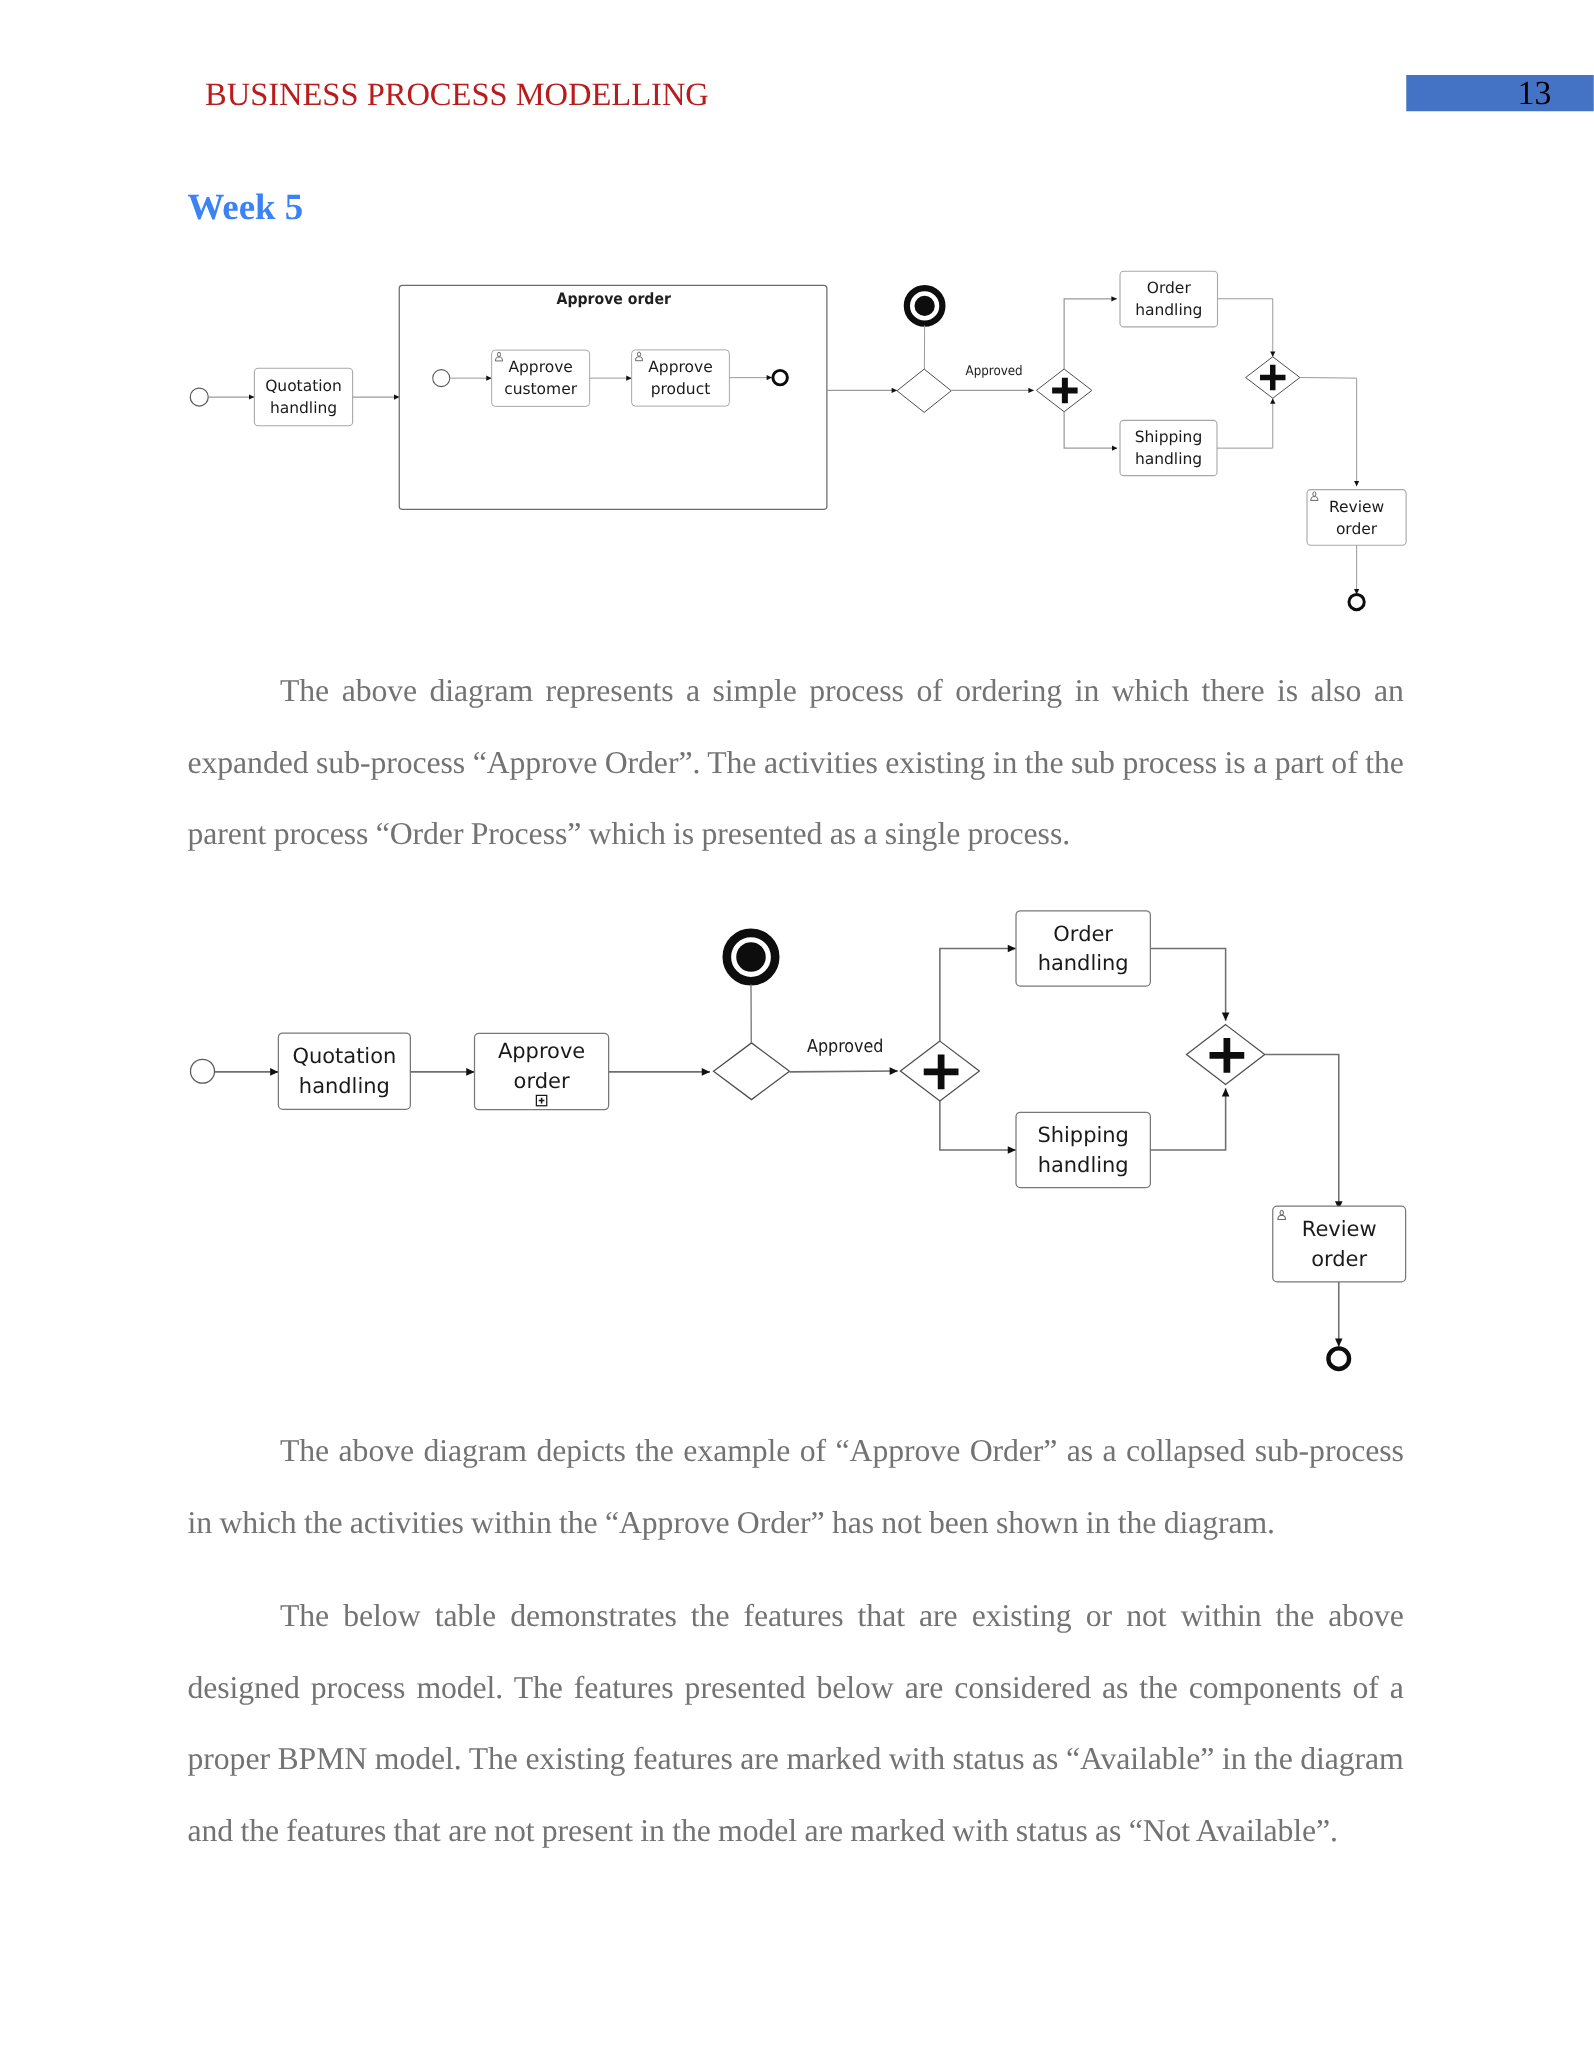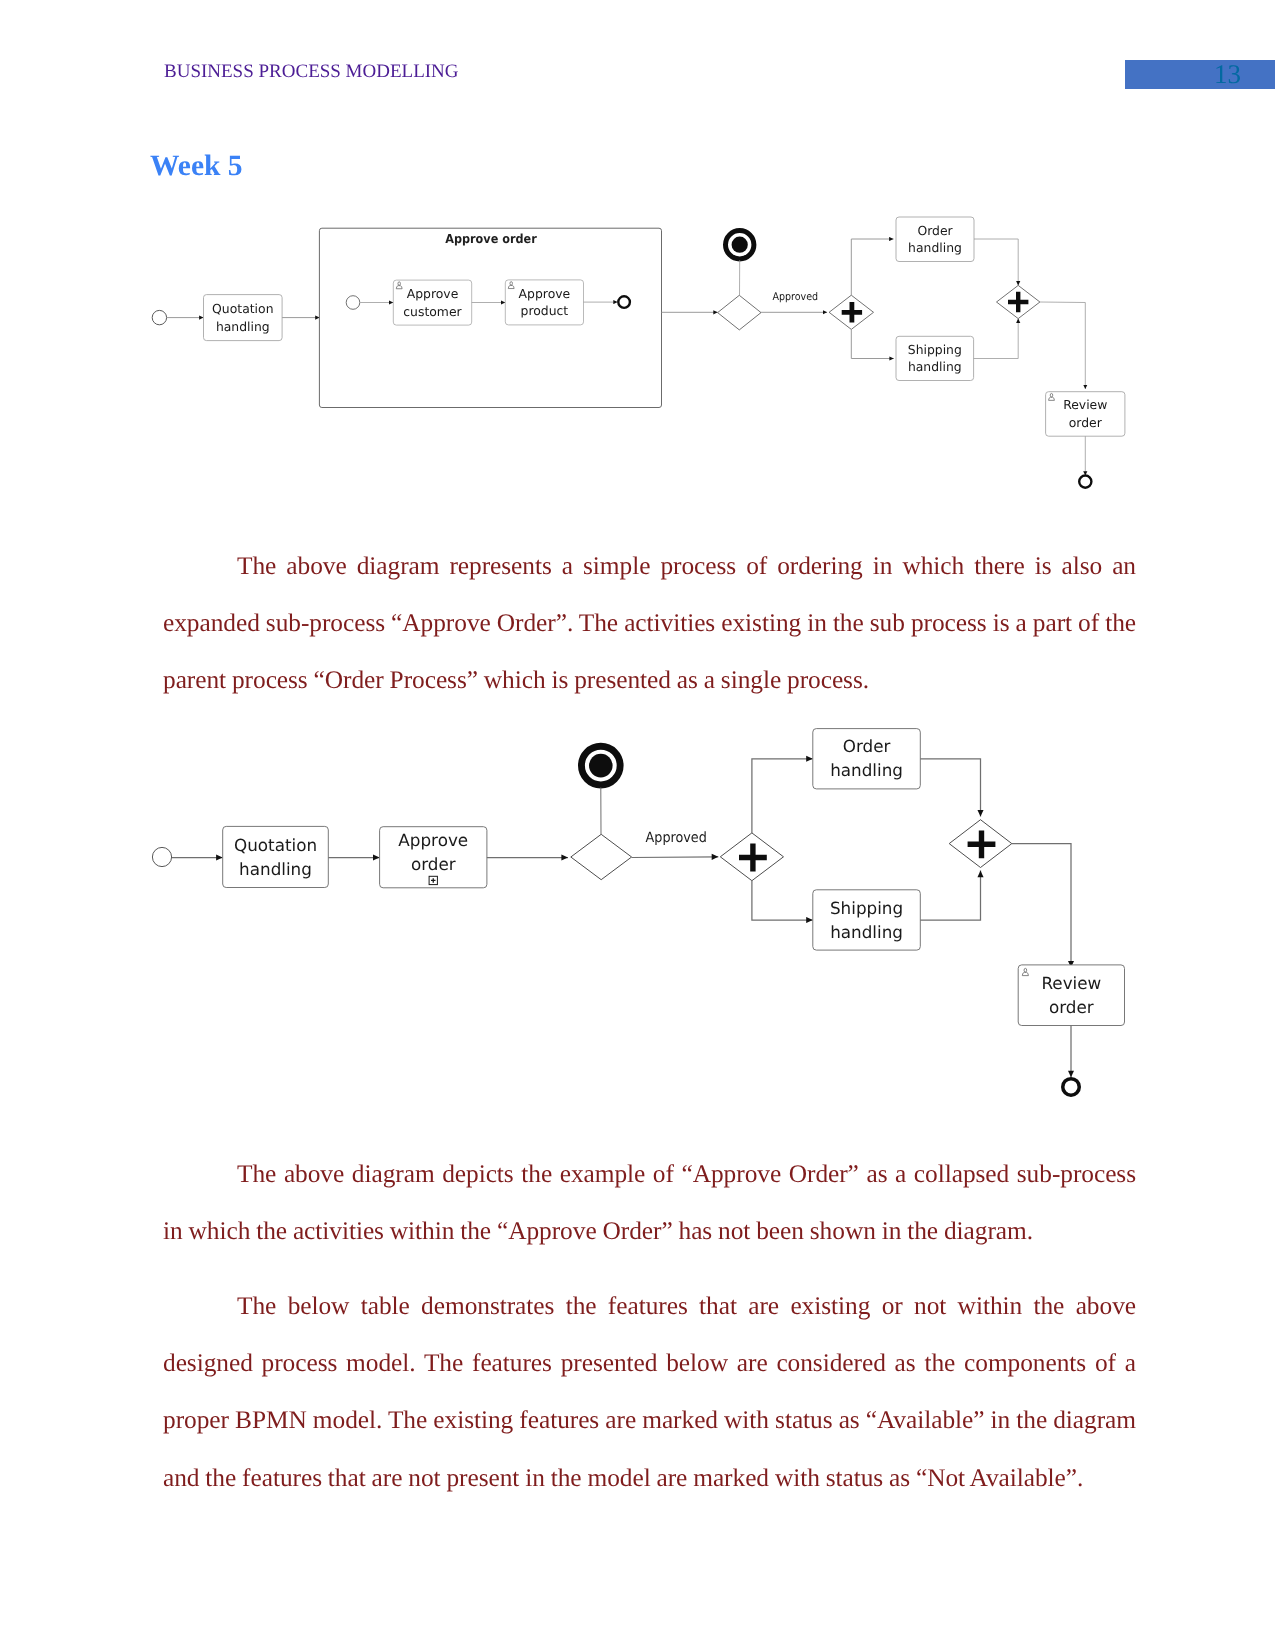--- a/index.html
+++ b/index.html
@@ -1,22 +1,22 @@
 <!DOCTYPE html>
 <html><head>
 <meta charset="utf-8">
 <style>
   html,body{margin:0;padding:0;}
   body{width:1275px;height:1650px;background:#fff;font-family:"Liberation Serif",serif;overflow:hidden;position:relative;-webkit-font-smoothing:antialiased;text-rendering:geometricPrecision;}
   .page{position:absolute;inset:0;}
-  .hdr-title{position:absolute;left:164px;top:61px;font-size:19px;color:#4c1d95;}
+  .hdr-title{position:absolute;left:164px;top:61px;font-size:26px;color:#b91c1c;}
   .pagenum-box{position:absolute;left:1125px;top:60px;width:150px;height:29px;background:#4472C4;}
-  .pagenum{position:absolute;left:1214px;top:61px;color:#0369a1;font-size:27px;line-height:1;}
+  .pagenum{position:absolute;left:1214px;top:61px;color:#000000;font-size:27px;line-height:1;}
   .week{position:absolute;left:150px;top:152px;font-size:29.5px;font-weight:bold;color:#3b82f6;line-height:1;}
-  p.body{position:absolute;left:150px;width:973px;color:#7f1d1d;font-size:25.4px;line-height:57.2px;text-align:justify;text-justify:inter-word;margin:13px;text-indent:74px;letter-spacing:-0.06px;word-spacing:-0.4px;}
+  p.body{position:absolute;left:150px;width:973px;color:#737373;font-size:25.4px;line-height:57.2px;text-align:justify;text-justify:inter-word;margin:0;text-indent:74px;letter-spacing:-0.06px;word-spacing:-0.4px;}
   p.body:last-child{text-align:justify;}
   svg{position:absolute;}
 </style>
 </head>
 <body>
 
 <div class="page">
   <div class="hdr-title">BUSINESS PROCESS MODELLING</div>
   <div class="pagenum-box"></div>
   <div class="pagenum">13</div>

